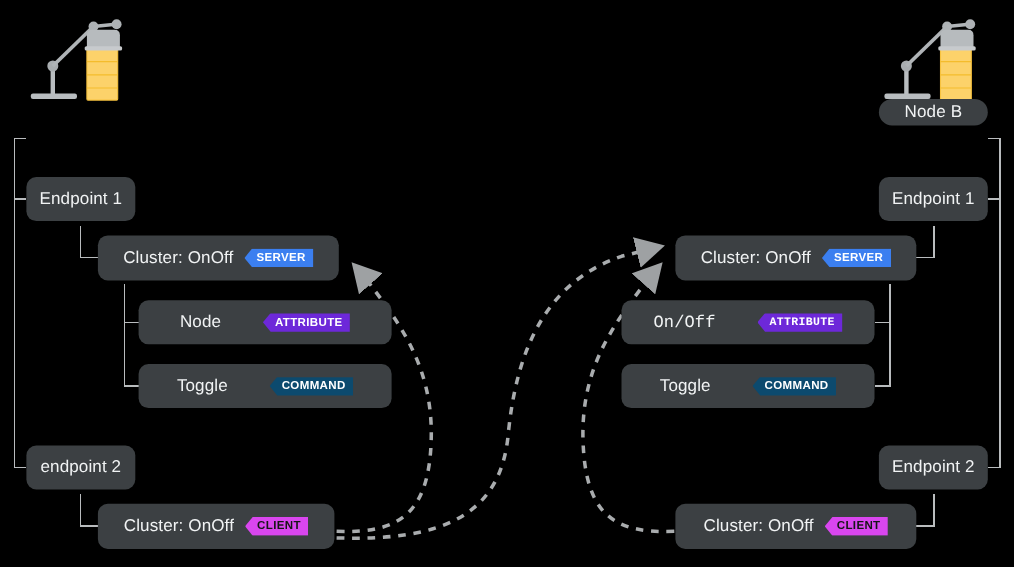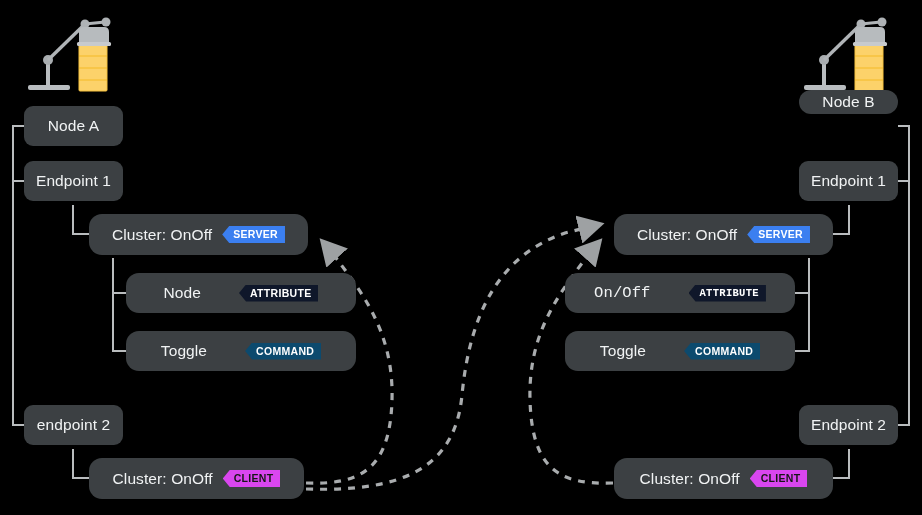--- a/index.html
+++ b/index.html
@@ -34,21 +34,20 @@
     font-weight: 400;
     letter-spacing: .1px;
     white-space: nowrap;
     user-select: none;
   }
 
   
   .box.row {
     gap: 10px;
     padding: 4px 14px;
-    border-radius: 13px;
   }
   .box.spread {
     justify-content: center;
     gap: 38px;
   }
 
   .lbl {
     display: inline-block;
     font-size: 15.5px;
     color: #f1f3f4;
@@ -64,21 +63,21 @@
     padding: 0 7px 0 11px;
     font-size: 10.5px;
     font-weight: 700;
     letter-spacing: .3px;
     line-height: 1;
     white-space: nowrap;
     -webkit-clip-path: polygon(7px 0, 100% 0, 100% 100%, 7px 100%, 0 50%);
     clip-path: polygon(7px 0, 100% 0, 100% 100%, 7px 100%, 0 50%);
   }
   .badge.server    { background: #3b7ff0; color: #ffffff; text-align: right; }
-  .badge.attribute { background: #0f172a; color: #ffffff; }
+  .badge.attribute { background: #6d28d9; color: #ffffff; }
   .badge.command   { background: #0c4a6e; color: #ffffff; }
   .badge.client    { background: #d946ef; color: #161616; }
 
   
   .layer {
     position: absolute;
     left: 0; top: 0;
     width: 922px;
     height: 515px;
     pointer-events: none;
@@ -172,23 +171,20 @@
     <rect x="24" y="52" width="4" height="28" fill="#b9bdc0"></rect>
     <circle cx="26" cy="54" r="5" fill="#a9adb0"></circle>
     <line x1="26" y1="54" x2="62" y2="19" stroke="#b0b4b7" stroke-width="3.4"></line>
     <circle cx="63" cy="18" r="4.5" fill="#aeb2b5"></circle>
     <line x1="63" y1="18" x2="83" y2="16" stroke="#b0b4b7" stroke-width="3.2"></line>
     <circle cx="84" cy="16" r="4.5" fill="#aeb2b5"></circle>
     <path d="M57 38 L57 26 Q57 21 62 21 L82 21 Q87 21 87 26 L87 38 Z" fill="#b7bbbe"></path>
     <rect x="55" y="36" width="34" height="4" rx="1.5" fill="#c7cacd"></rect>
   </svg>
 
-  <div class="box" style="left:24px; top:106px; width:99px; height:40px;">
-    <span class="lbl">Node A</span>
-  </div>
 
   <div class="box" style="left:24px; top:161px; width:99px; height:40px;">
     <span class="lbl">Endpoint 1</span>
   </div>
 
   <div class="box row" style="left:89px; top:214px; width:219px; height:41px;">
     <span class="lbl">Cluster: OnOff</span>
     <span class="badge server">SERVER</span>
   </div>
 

